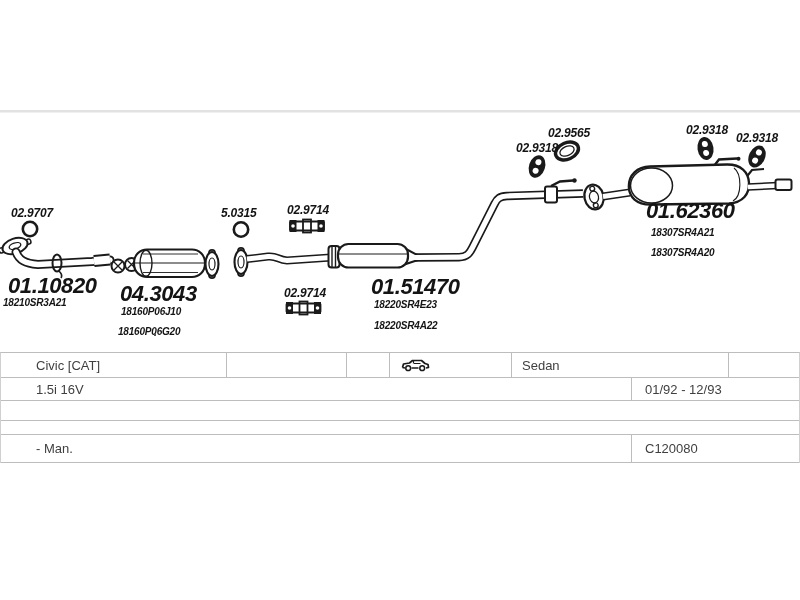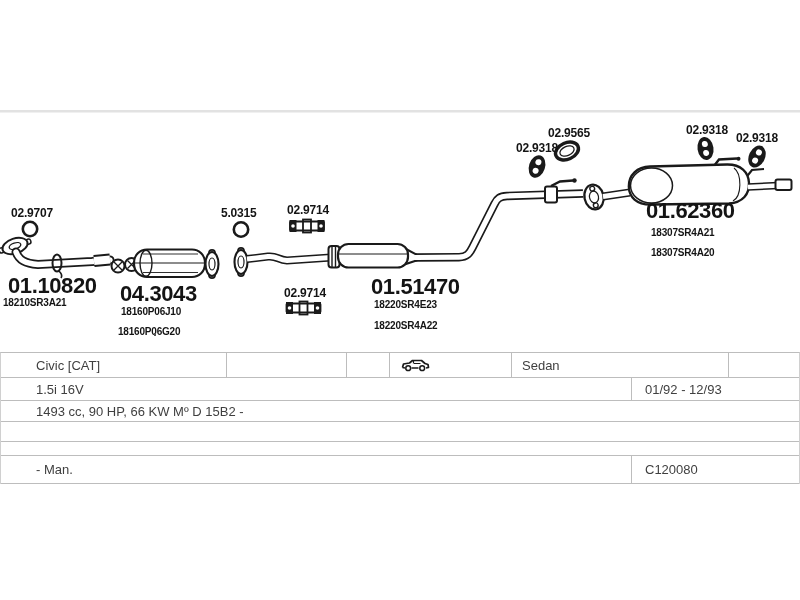--- a/index.html
+++ b/index.html
@@ -2,21 +2,21 @@
 <html><head>
 <meta charset="utf-8">
 <style>
   html,body{margin:0;padding:0;background:#fff;}
   .screen{position:relative;width:800px;height:600px;background:#fff;
           font-family:"Liberation Sans",sans-serif;overflow:hidden;}
   .divider{position:absolute;left:0;top:110px;width:800px;height:2px;
            background:#e2e2e2;border-bottom:1px solid #f0f0f0;}
   .diagram{position:absolute;left:0;top:0;width:800px;height:352px;}
   .diagram svg{position:absolute;left:0;top:0;}
-  .lbl{position:absolute;color:#141414;font-weight:bold;white-space:nowrap;line-height:1;}
+  .lbl{position:absolute;color:#141414;font-weight:bold;white-space:nowrap;line-height:1;font-style:italic;}
   .lbl.small{font-size:12px;letter-spacing:-0.2px;}
   .lbl.big{font-size:22px;letter-spacing:-0.4px;}
   .lbl.sub{font-size:10px;letter-spacing:-0.2px;}
   .vtable{position:absolute;left:0;top:352px;width:800px;box-sizing:border-box;
           border-top:1px solid #bdbdbd;border-left:1px solid #d0d0d0;border-right:1px solid #d0d0d0;
           color:#3f3f3f;font-size:13px;}
   .vrow{display:flex;border-bottom:1px solid #bdbdbd;box-sizing:border-box;padding-left:31px;}
   .vcell{box-sizing:border-box;display:flex;align-items:center;padding-left:4px;
          overflow:hidden;white-space:nowrap;}
   .vcell.bR{border-right:1px solid #bdbdbd;}
@@ -200,23 +200,20 @@
           <path d="M13.5 3 L13.5 5.5 M14 5.5 L20.5 5.5" fill="none" stroke="#1a1a1a" stroke-width="1.2"></path>
         </svg>
       </div>
       <div class="vcell bR" style="width:217px;padding-left:10px">Sedan</div>
       <div class="vcell" style="flex:1"></div>
     </div>
     <div class="vrow" style="height:23px">
       <div class="vcell bR" style="width:600px">1.5i 16V</div>
       <div class="vcell" style="flex:1;padding-left:13px">01/92 - 12/93</div>
     </div>
-    <div class="vrow" style="height:21px">
-      <div class="vcell" style="flex:1">1493 cc, 90 HP, 66 KW Mº D 15B2 -</div>
-    </div>
     <div class="vrow" style="height:20px">
       <div class="vcell" style="flex:1"></div>
     </div>
     <div class="vrow" style="height:14px">
       <div class="vcell" style="flex:1"></div>
     </div>
     <div class="vrow" style="height:28px">
       <div class="vcell bR" style="width:600px">- Man.</div>
       <div class="vcell" style="flex:1;padding-left:13px">C120080</div>
     </div>

